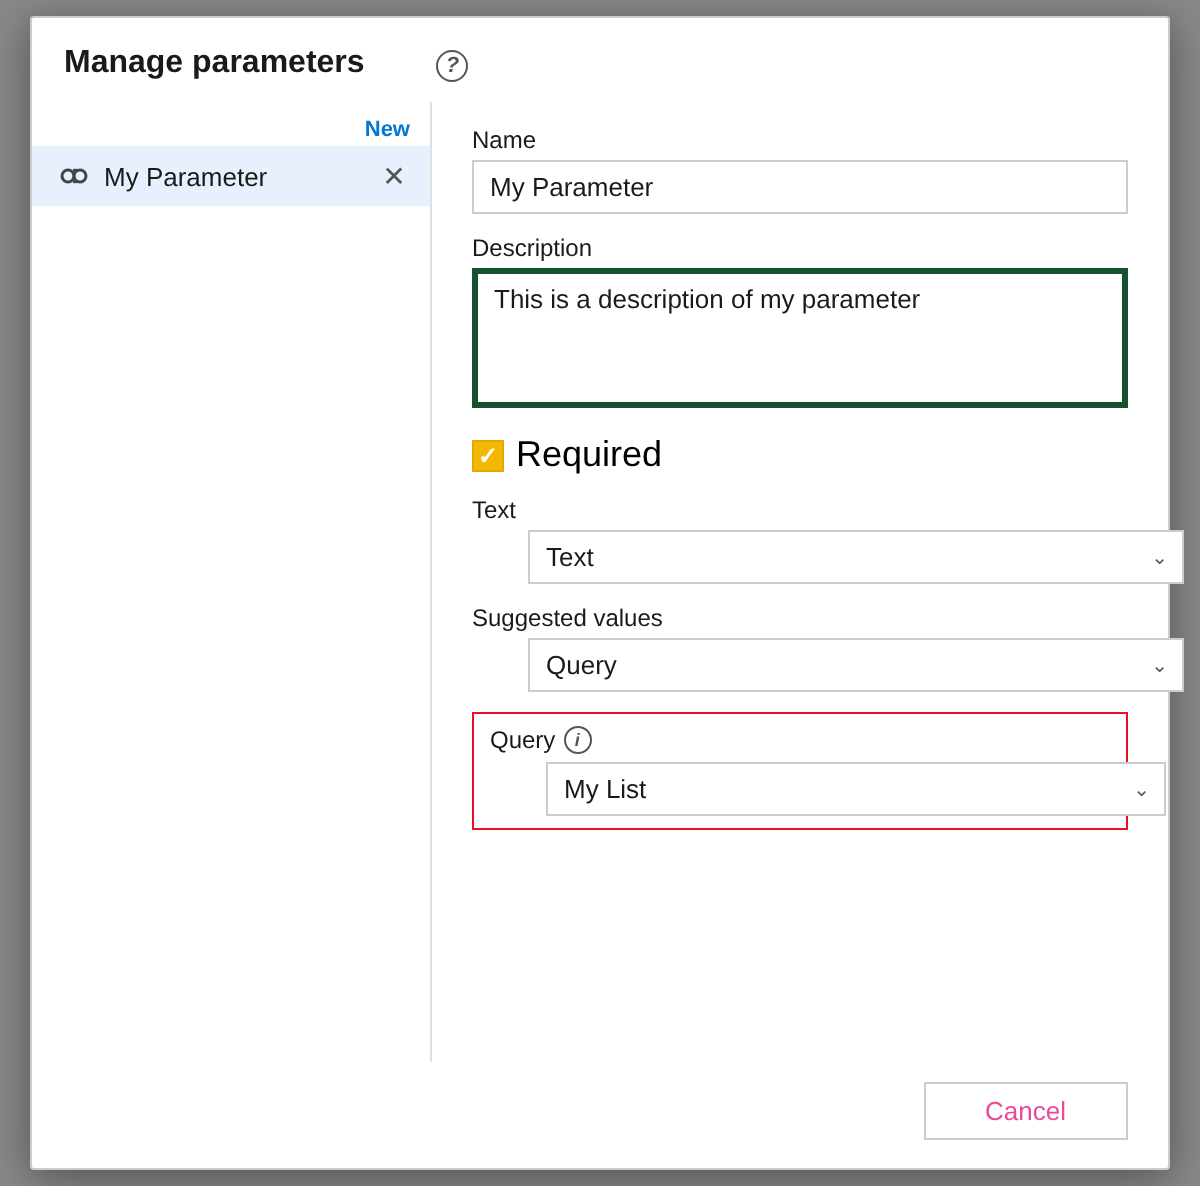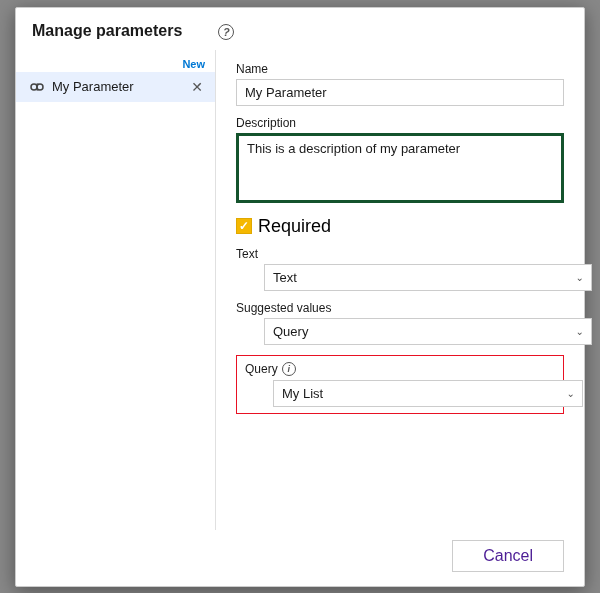--- a/index.html
+++ b/index.html
@@ -243,22 +243,22 @@
       font-weight: 600;
       color: #1a1a1a;
       cursor: pointer;
       min-width: 60px;
       font-family: inherit;
     }
     .btn-cancel {
       background: #fff;
       border: 1px solid #ccc;
       padding: 6px 30px;
-      font-size: 16px;
-      color: #4c1d95;
+      font-size: 13px;
+      color: #ec4899;
       cursor: pointer;
       min-width: 60px;
       font-family: inherit;
     }
   </style>
 </head>
 <body>
 
 <div class="dialog">
   <div class="dialog-header">

